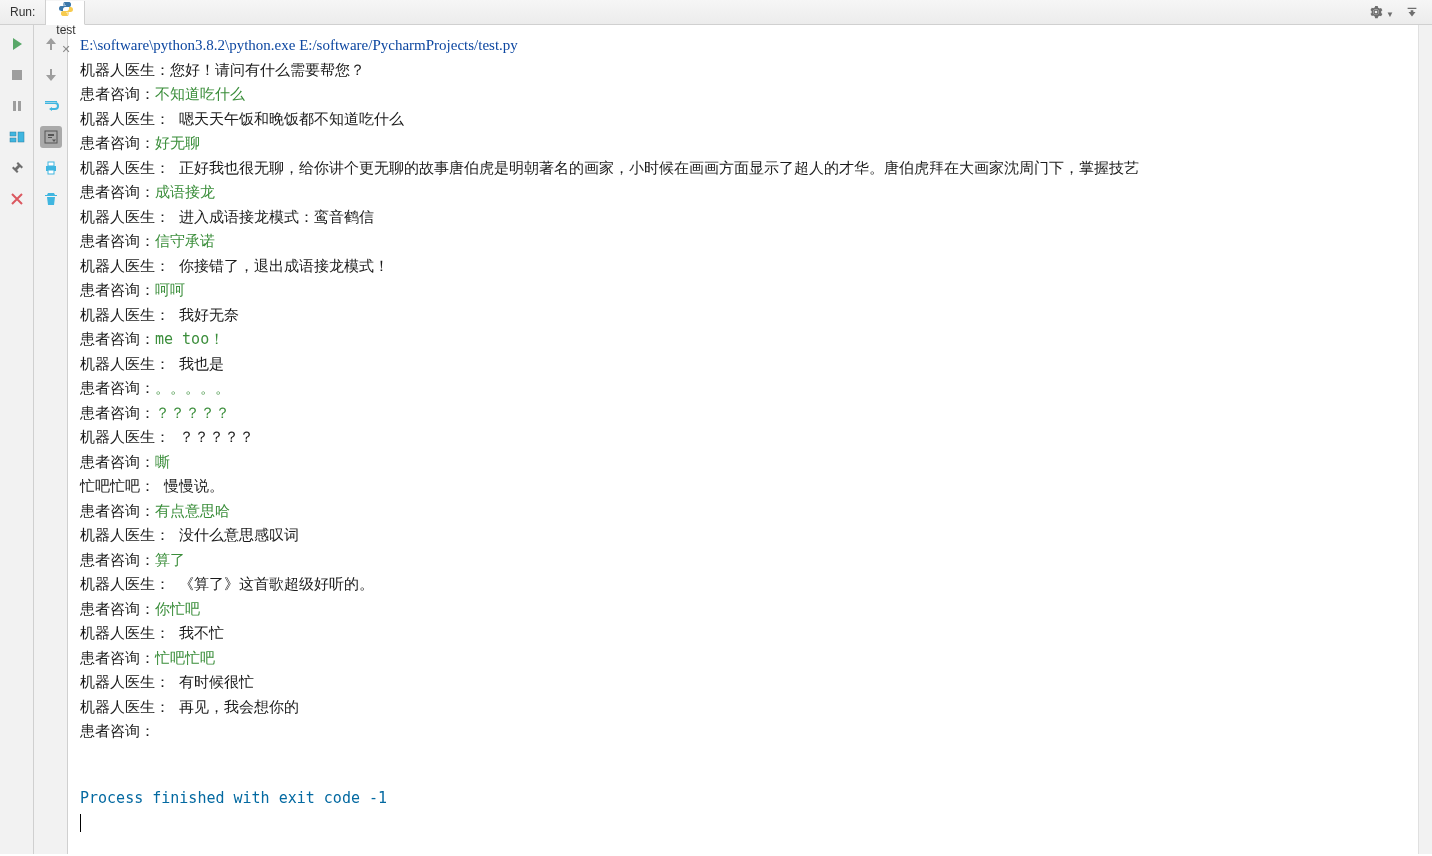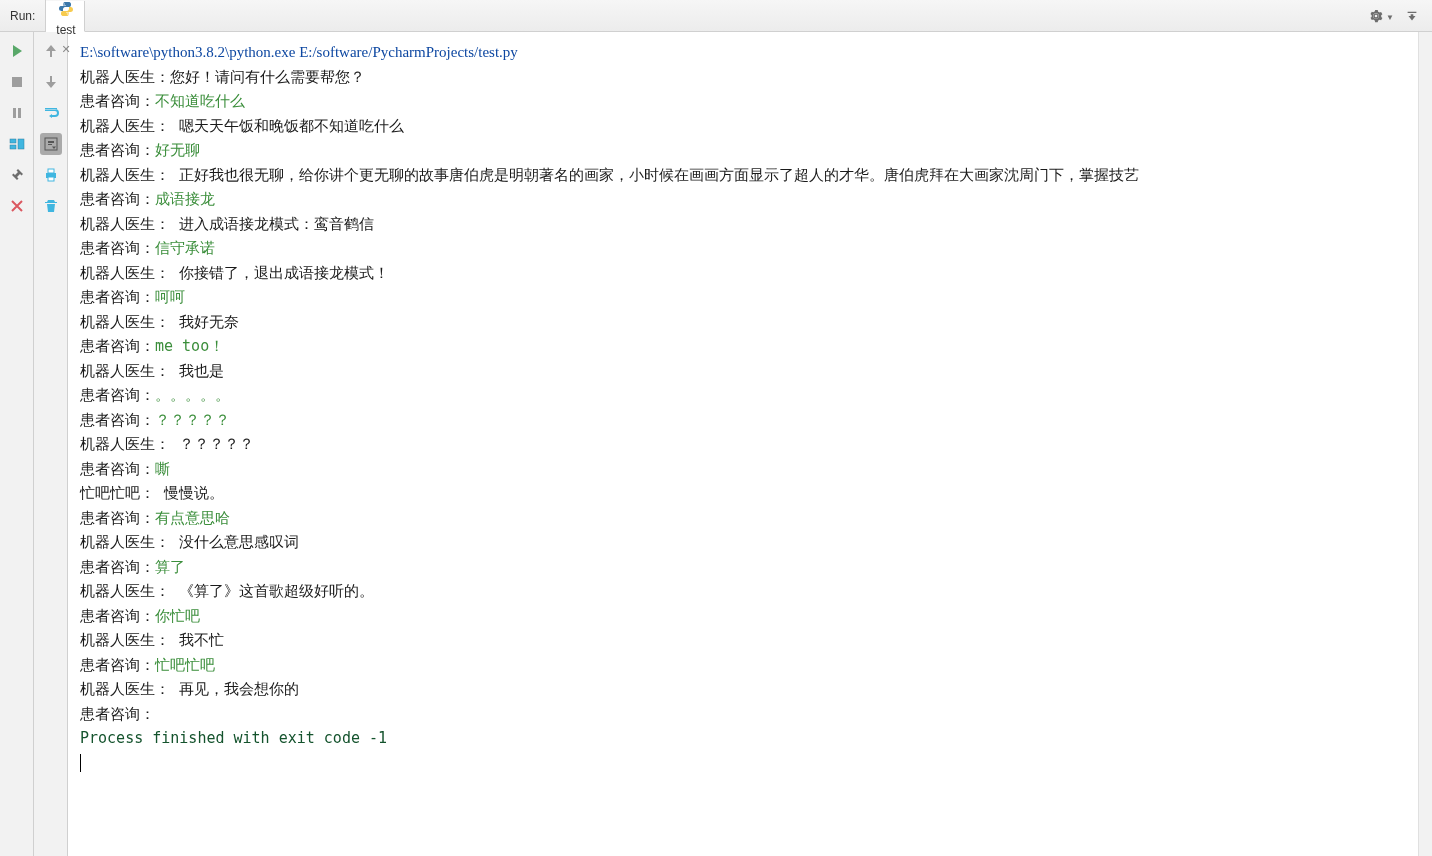--- a/index.html
+++ b/index.html
@@ -10,21 +10,21 @@
     body {
       font-family: "Segoe UI", Arial, sans-serif;
       font-size: 12px;
       background: #fff;
       color: #000;
       overflow: hidden;
       height: 856px;
       width: 1432px;
     }
     .header {
-      height: 32px;
+      height: 25px;
       background: linear-gradient(to bottom, #f6f6f6, #ececec);
       border-bottom: 1px solid #d0d0d0;
       display: flex;
       align-items: center;
       position: relative;
     }
     .run-label {
       padding: 0 10px;
       color: #333;
       font-size: 12px;
@@ -132,21 +132,22 @@
     .bot-line {
       color: #1a1a1a;
     }
     .user-label {
       color: #1a1a1a;
     }
     .user-input {
       color: #3B8E3B;
     }
     .exit-line {
-      color: #14532d;
+      color: #0369a1;
+      margin-top: 42px;
     }
     .cursor-line::before {
       content: "";
       display: inline-block;
       width: 1px;
       height: 18px;
       background: #000;
       vertical-align: middle;
     }
     .right-scroll {
@@ -281,20 +282,21 @@
       <div class="bot-line">机器人医生：  ？？？？？</div>
       <div><span class="user-label">患者咨询：</span><span class="user-input">嘶</span></div>
       <div class="bot-line">忙吧忙吧：  慢慢说。</div>
       <div><span class="user-label">患者咨询：</span><span class="user-input">有点意思哈</span></div>
       <div class="bot-line">机器人医生：  没什么意思感叹词</div>
       <div><span class="user-label">患者咨询：</span><span class="user-input">算了</span></div>
       <div class="bot-line">机器人医生：  《算了》这首歌超级好听的。</div>
       <div><span class="user-label">患者咨询：</span><span class="user-input">你忙吧</span></div>
       <div class="bot-line">机器人医生：  我不忙</div>
       <div><span class="user-label">患者咨询：</span><span class="user-input">忙吧忙吧</span></div>
+      <div class="bot-line">机器人医生：  有时候很忙</div>
       <div class="bot-line">机器人医生：  再见，我会想你的</div>
       <div><span class="user-label">患者咨询：</span><span class="user-input"></span></div>
       <div class="exit-line">Process finished with exit code -1</div>
       <div class="cursor-line"></div>
     </div>
 
   <div class="right-scroll"></div>
 </div>
 
 </body></html>

